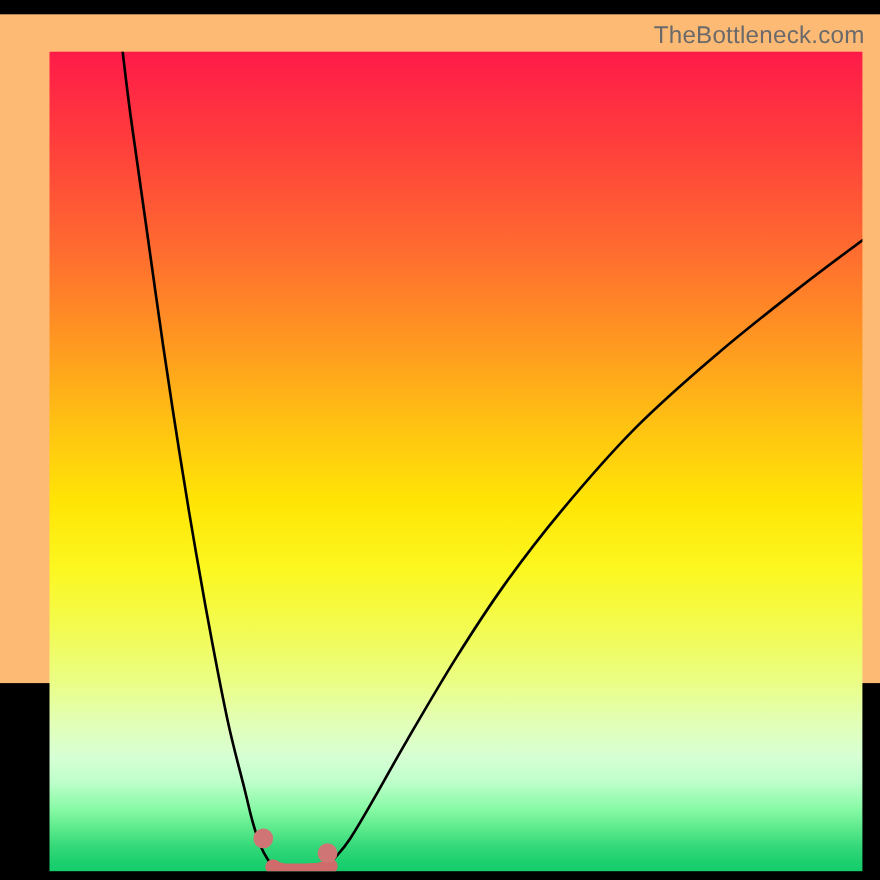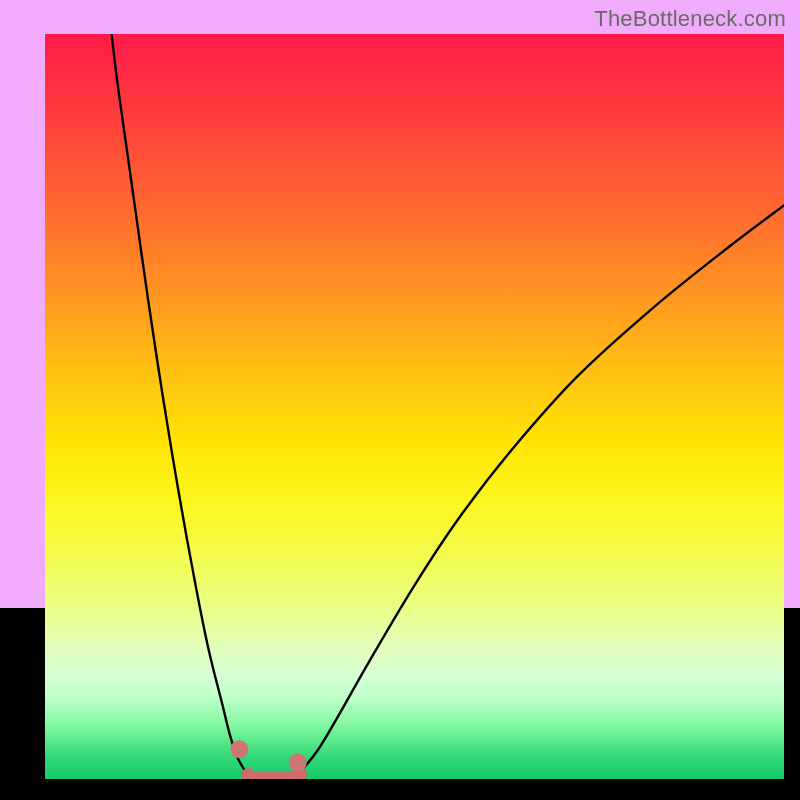--- a/index.html
+++ b/index.html
@@ -7,24 +7,24 @@
     padding: 0;
     width: 800px;
     height: 800px;
     background: #000;
     overflow: hidden;
     font-family: Arial, Helvetica, sans-serif;
   }
   .frame {
     position: absolute;
     left: 0;
-    top: 0;
+    top: 13px;
     width: 800px;
     height: 608px;
-    background: #f0abfc;
+    background: #fdba74;
   }
   .plot-area {
     position: absolute;
     left: 45px;
     top: 34px;
     width: 739px;
     height: 745px;
     
     background: linear-gradient(to bottom,
       #ff1b49 0%,

